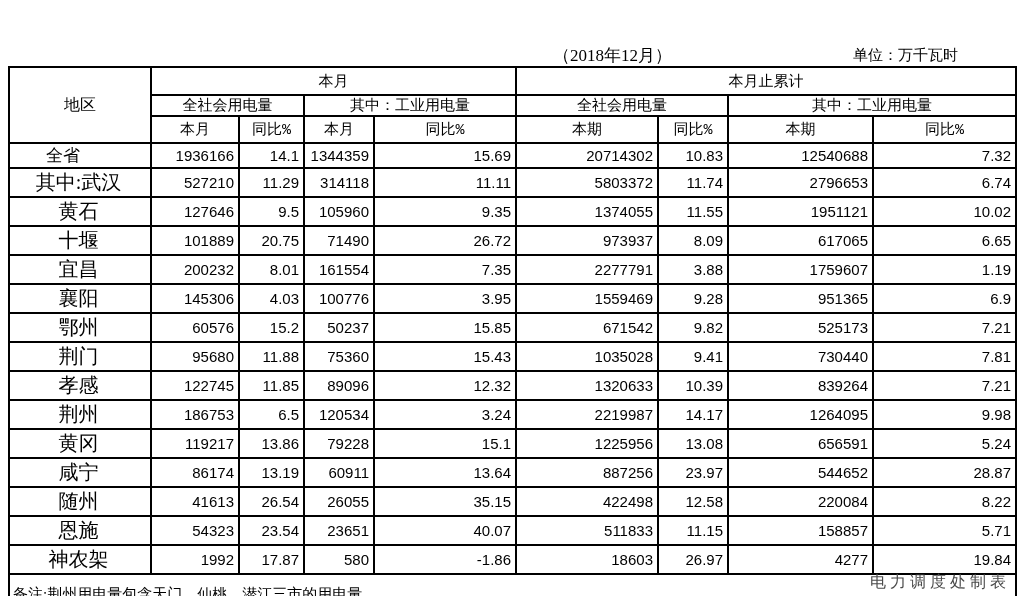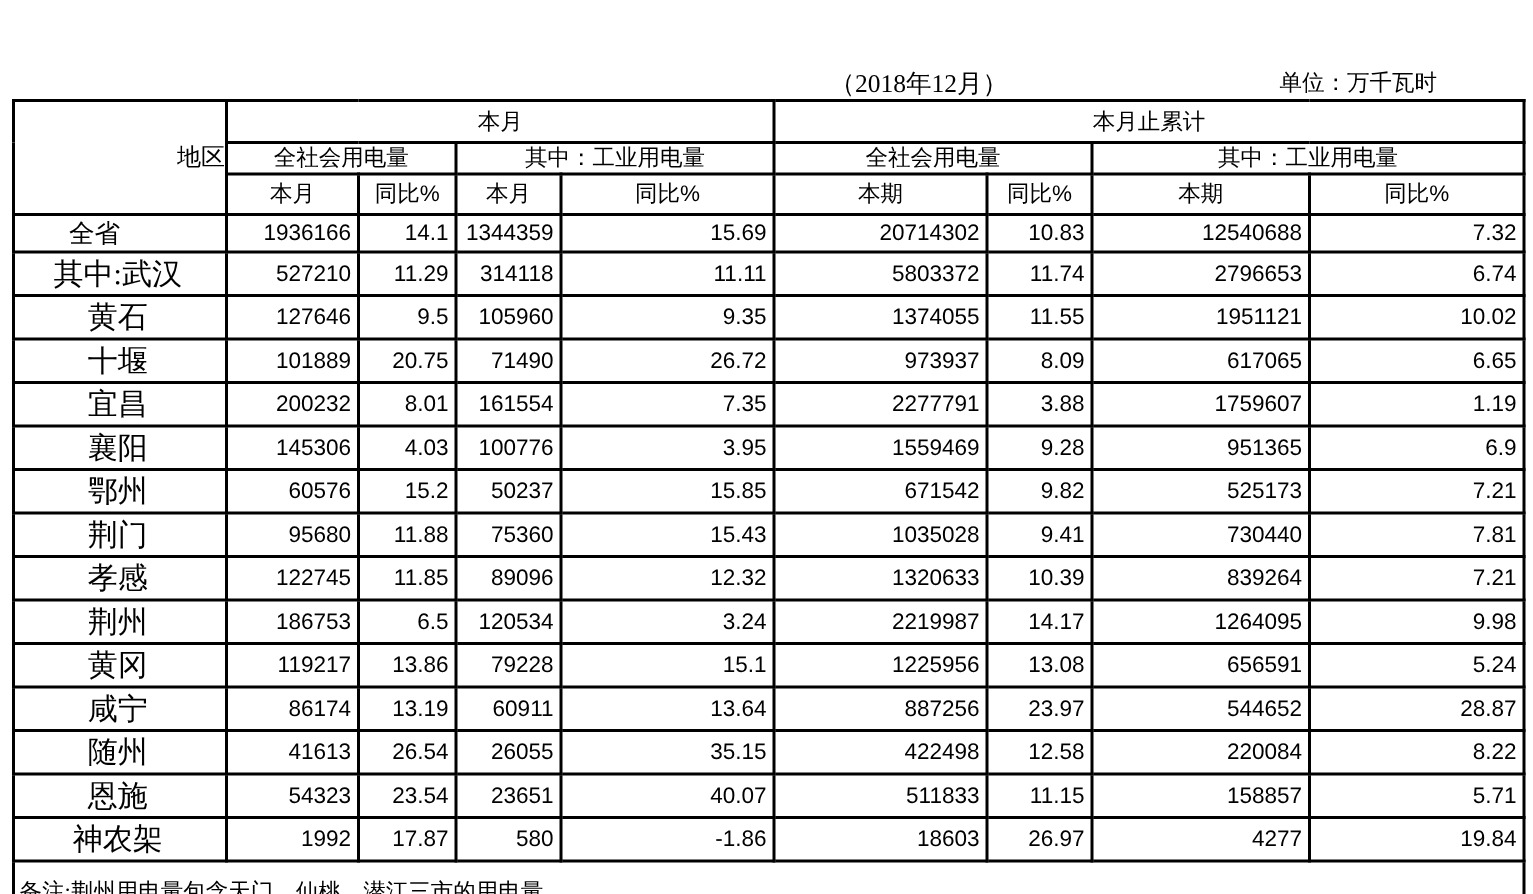--- a/index.html
+++ b/index.html
@@ -34,28 +34,28 @@
     position:absolute; top:66px; left:8px;
     width:1007px;
     border-collapse:collapse; table-layout:fixed;
   }
   table.stat th, table.stat td {
     border:2px solid #000;
     overflow:hidden; white-space:nowrap;
     font-weight:normal;
   }
   th.h {
-    font-family:Liberation Sans, sans-serif;
+    font-family:Liberation Mono, monospace;
     font-size:15px; text-align:center;
   }
   tr.hr1 { height:28px; }
   tr.hr2 { height:18px;margin-left:37px; }
   tr.hr3 { height:27px; }
   tr.dr  { height:25px; }
-  th.region-h { font-size:16px;text-align:right; }
+  th.region-h { font-size:16px; }
   td.r {
     font-family:"Liberation Serif","DejaVu Serif",serif;
     font-size:20px; text-align:center; padding-right:3px;
   }
   td.r.first { text-align:left; padding-left:36px; font-size:17px; }
   td.n {
     font-family:"Liberation Sans","DejaVu Sans",sans-serif;
     font-size:15px; text-align:right; padding-right:4px;
   }
   td.note {
@@ -276,14 +276,15 @@
       <td class="n">4277</td>
       <td class="n">19.84</td>
     </tr>
 
     <tr>
       <td class="note" colspan="9">备注:荆州用电量包含天门、仙桃、潜江三市的用电量。</td>
     </tr>
   </tbody>
     </table>
 
+  <div class="credit">电力调度处制表</div>
 
 </div>
 
 </body></html>

